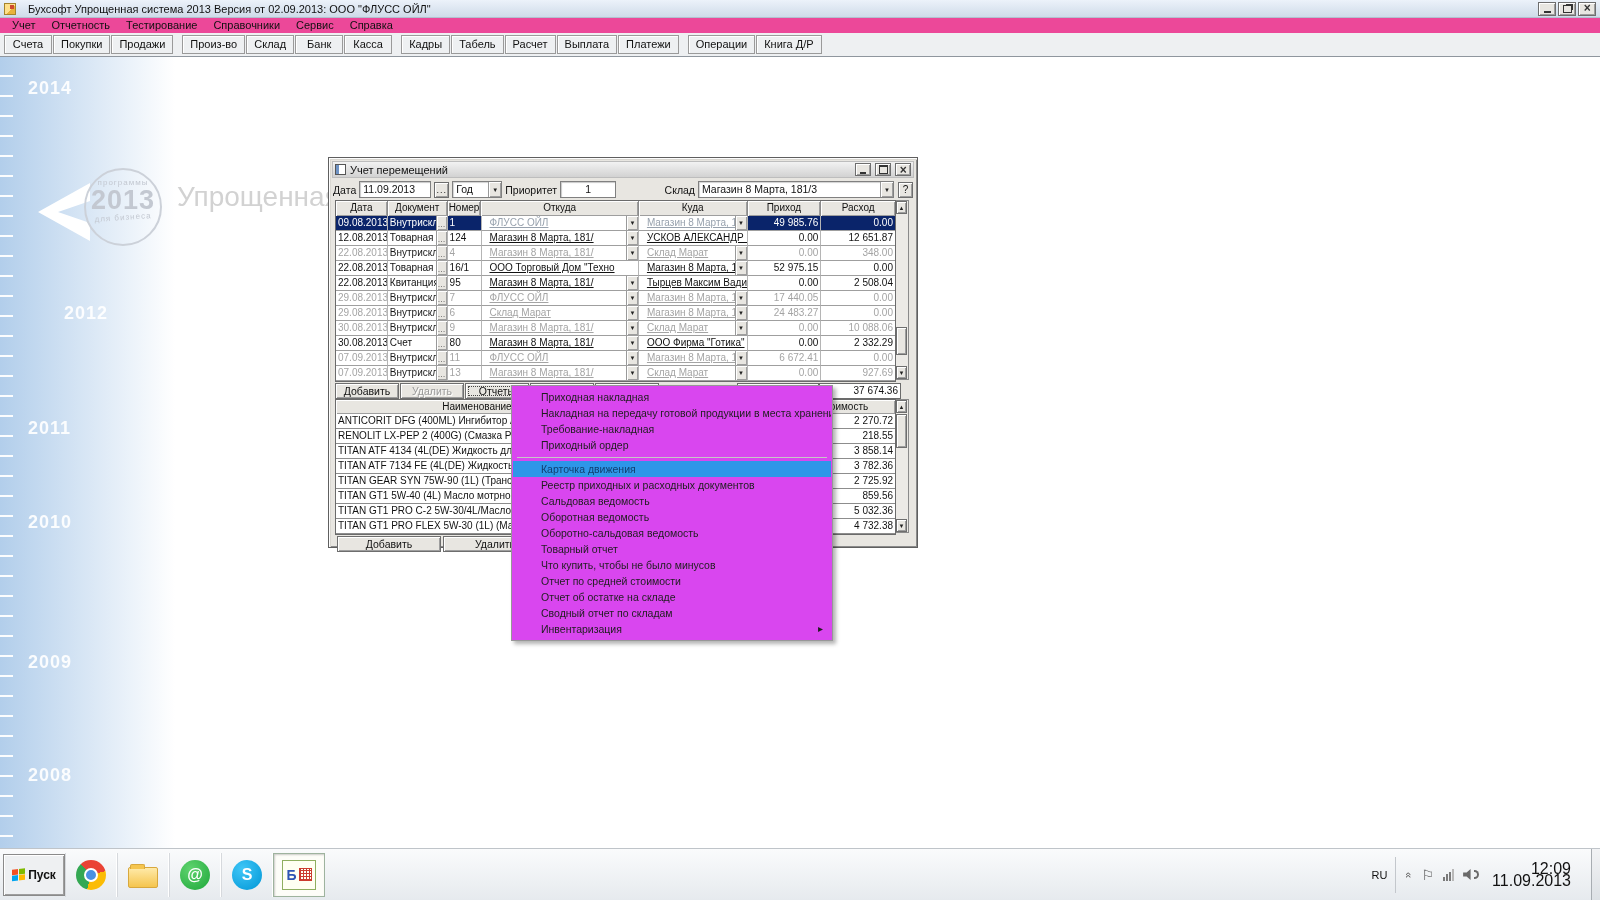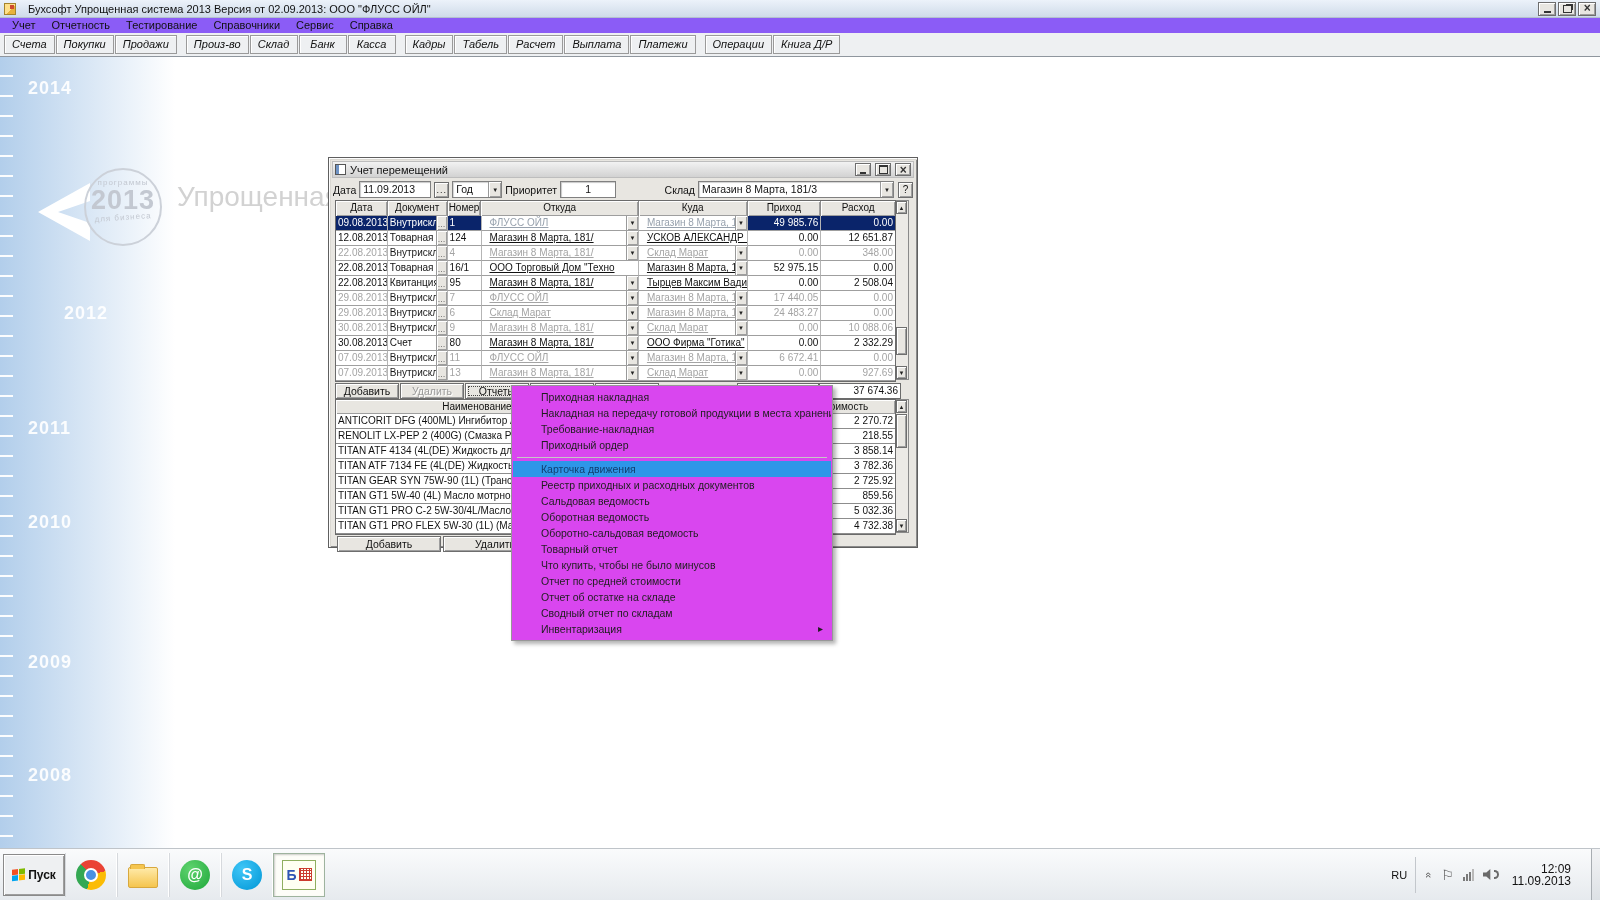--- a/index.html
+++ b/index.html
@@ -18,29 +18,29 @@
   .winbtns { display:flex; gap:2px; }
   .winbtn { width:18px; height:14px; background:#e8e6e1; border:1px solid #6e6e6e;
             box-shadow:inset 1px 1px 0 #fff, inset -1px -1px 0 #9e9e9e;
             display:flex; align-items:center; justify-content:center; font-size:9px; color:#222; }
   .g-min::after { content:""; display:block; width:7px; height:2px; background:#333; margin-top:7px; }
   .g-rest::after { content:""; display:block; width:7px; height:6px; border:1px solid #333;
                    box-shadow:2px -2px 0 -1px #333; margin:1px 0 0 1px; }
   .g-x::after { content:"×"; font-size:12px; font-weight:bold; color:#333; line-height:10px; }
 
   .menubar { position:absolute; top:18px; left:0; right:0; height:15px; z-index:5;
-             background:#8b5cf6; display:flex; align-items:center; padding-left:4px; font-size:11px; }
+             background:#ec4899; display:flex; align-items:center; padding-left:4px; font-size:11px; }
   .mtop { padding:0 8px; height:15px; line-height:15px; }
 
   .toolbar { position:absolute; top:33px; left:0; right:0; height:24px; z-index:5;
              background:#eef0f2; border-bottom:1px solid #8f969e;
              display:flex; align-items:center; padding-left:4px; }
   .tbtn { height:19px; line-height:17px; min-width:48px; text-align:center; padding:0 7px;
           font-size:11px; background:#eef0f2; border:1px solid #9a9a9a; margin-right:1px;
-          box-shadow:inset 1px 1px 0 #fff;font-style:italic; }
+          box-shadow:inset 1px 1px 0 #fff; }
   .tbtn.gap { margin-left:8px; }
 
   
   .client { position:absolute; top:57px; left:0; right:0; height:791px; background:#fff; z-index:1; }
   .band { position:absolute; left:0; top:0; width:175px; height:100%;
           background:linear-gradient(to right,#b2ceeb,rgba(255,255,255,0)); }
   .band::before { content:""; position:absolute; left:0; top:0; width:13px; height:100%;
           background:repeating-linear-gradient(to bottom,transparent 0 18px,rgba(255,255,255,.95) 18px 20px); }
   .year { position:absolute; left:28px; font-size:18px; font-weight:bold; color:rgba(255,255,255,.92);
           letter-spacing:1px; }
@@ -221,21 +221,21 @@
   .ic-flag-tray { font-size:14px; color:#555; }
   .ic-net { display:flex; align-items:flex-end; gap:1px; height:12px; }
   .ic-net i { display:block; width:2px; background:#7a7a7a; }
   .ic-net i:nth-child(1){height:4px} .ic-net i:nth-child(2){height:7px}
   .ic-net i:nth-child(3){height:9px} .ic-net i:nth-child(4){height:12px; background:#b9b9b9}
   .ic-vol { display:flex; align-items:center; gap:1px; }
   .ic-vol b { display:block; width:10px; height:11px; background:#6a6a6a;
               clip-path:polygon(0 32%,35% 32%,75% 0,75% 100%,35% 68%,0 68%); }
   .ic-vol i { display:block; width:5px; height:9px; border:2px solid #6a6a6a; border-left:none;
               border-radius:0 9px 9px 0; }
-  .clock { text-align:right; font-size:12px; line-height:12px; padding:0 10px 0 4px; }
+  .clock { text-align:right; font-size:16px; line-height:12px; padding:0 10px 0 4px; }
   .showdesk { width:9px; height:100%; background:linear-gradient(#f2f3f5,#dde1e5);
               border-left:1px solid #a8adb2; }
 </style>
 </head>
 <body>
 
 <div class="screen">
 
   <div class="titlebar">
     <span class="app-ico"></span>

